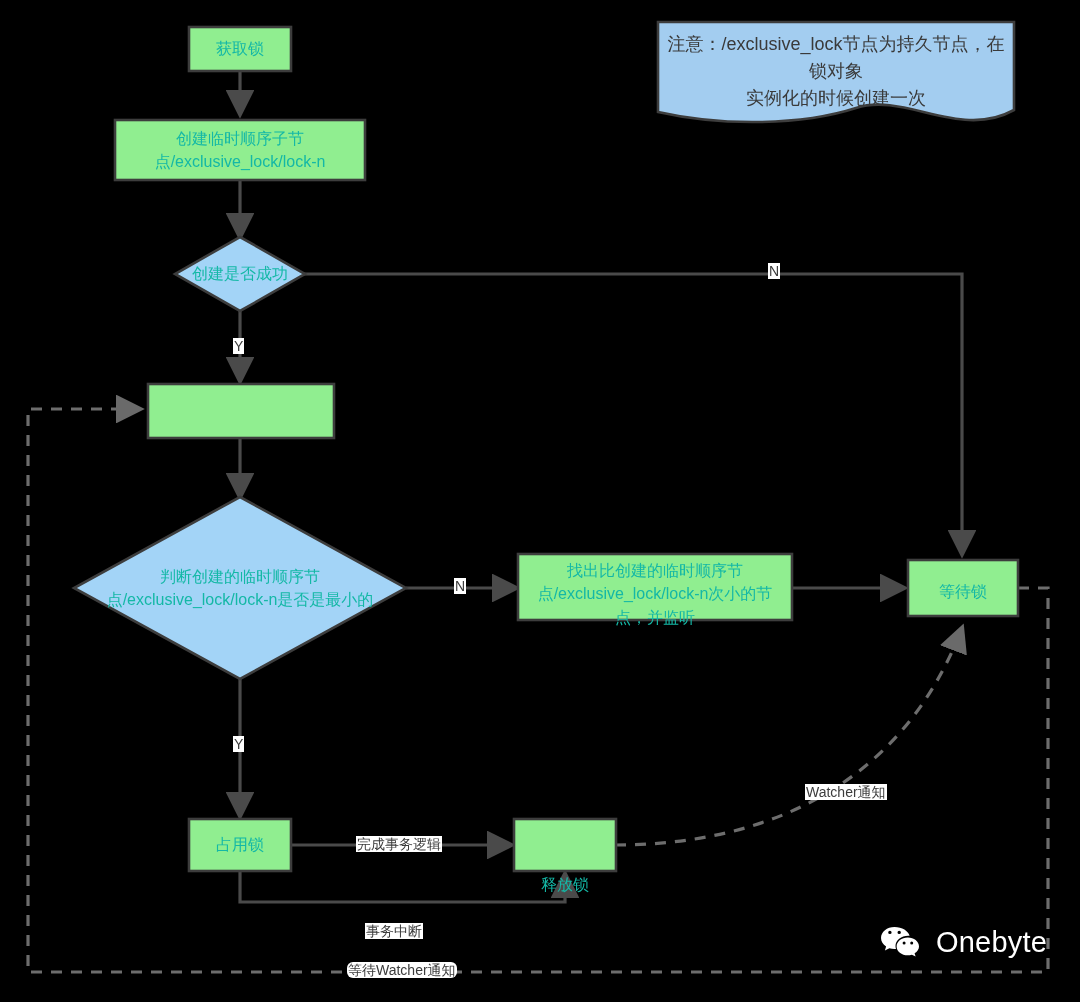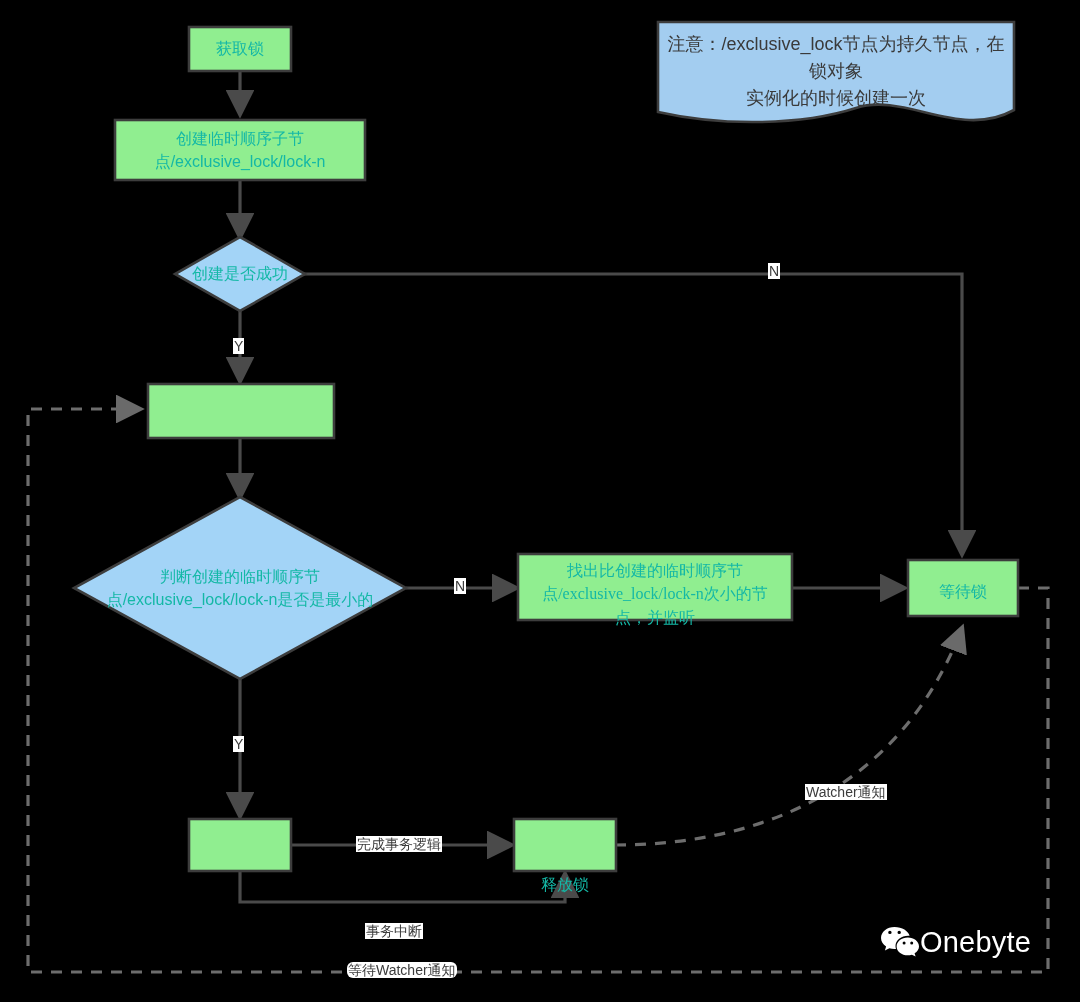--- a/index.html
+++ b/index.html
@@ -18,21 +18,21 @@
     font-size:14px;line-height:1.15;padding:0 1px;white-space:nowrap;
   }
 
   .note-label{
     position:absolute;display:flex;align-items:center;justify-content:center;
     text-align:center;color:#3a3a3a;font-size:18px;line-height:1.5;
     white-space:pre-line;
   }
 
   
-  #brand{position:absolute;left:880px;top:925px;display:flex;align-items:center;gap:0;}
+  #brand{position:absolute;left:880px;top:925px;display:flex;align-items:center;gap:16px;}
   #brand .bname{color:#fff;font-size:29px;line-height:1;letter-spacing:0.2px;}
 </style>
 </head>
 <body>
 
 <div id="stage">
 
   <svg id="diagram" viewBox="0 0 1080 1002" xmlns="http://www.w3.org/2000/svg">
     <defs>
       <marker id="arrow" viewBox="0 0 12 12" refX="10" refY="6" markerWidth="9" markerHeight="9" orient="auto-start-reverse">
@@ -93,26 +93,27 @@
 
   <div class="node-label" style="left:115px;top:120px;width:250px;height:60px;">创建临时顺序子节
 点/exclusive_lock/lock-n</div>
 
   <div class="node-label" style="left:160px;top:252px;width:160px;height:44px;">创建是否成功</div>
 
 
   <div class="node-label" style="left:70px;top:560px;width:340px;height:56px;">判断创建的临时顺序节
 点/exclusive_lock/lock-n是否是最小的</div>
 
-  <div class="node-label" style="left:518px;top:554px;width:274px;height:80px;font-family:Liberation Serif, serif;">找出比创建的临时顺序节
+  <div class="node-label" style="left:518px;top:554px;width:274px;height:80px;">找出比创建的临时顺序节
 点/exclusive_lock/lock-n次小的节
 点，并监听</div>
 
   <div class="node-label" style="left:908px;top:560px;width:110px;height:64px;">等待锁</div>
 
+  <div class="node-label" style="left:189px;top:819px;width:102px;height:52px;">占用锁</div>
 
   <div class="node-label" style="left:514px;top:863px;width:102px;height:44px;">释放锁</div>
 
   <div class="note-label" style="left:664px;top:44px;width:344px;height:54px;">注意：/exclusive_lock节点为持久节点，在锁对象
 实例化的时候创建一次</div>
 
   <div class="edge-label" style="left:768px;top:263px;">N</div>
 
   <div class="edge-label" style="left:233px;top:338px;">Y</div>
 

